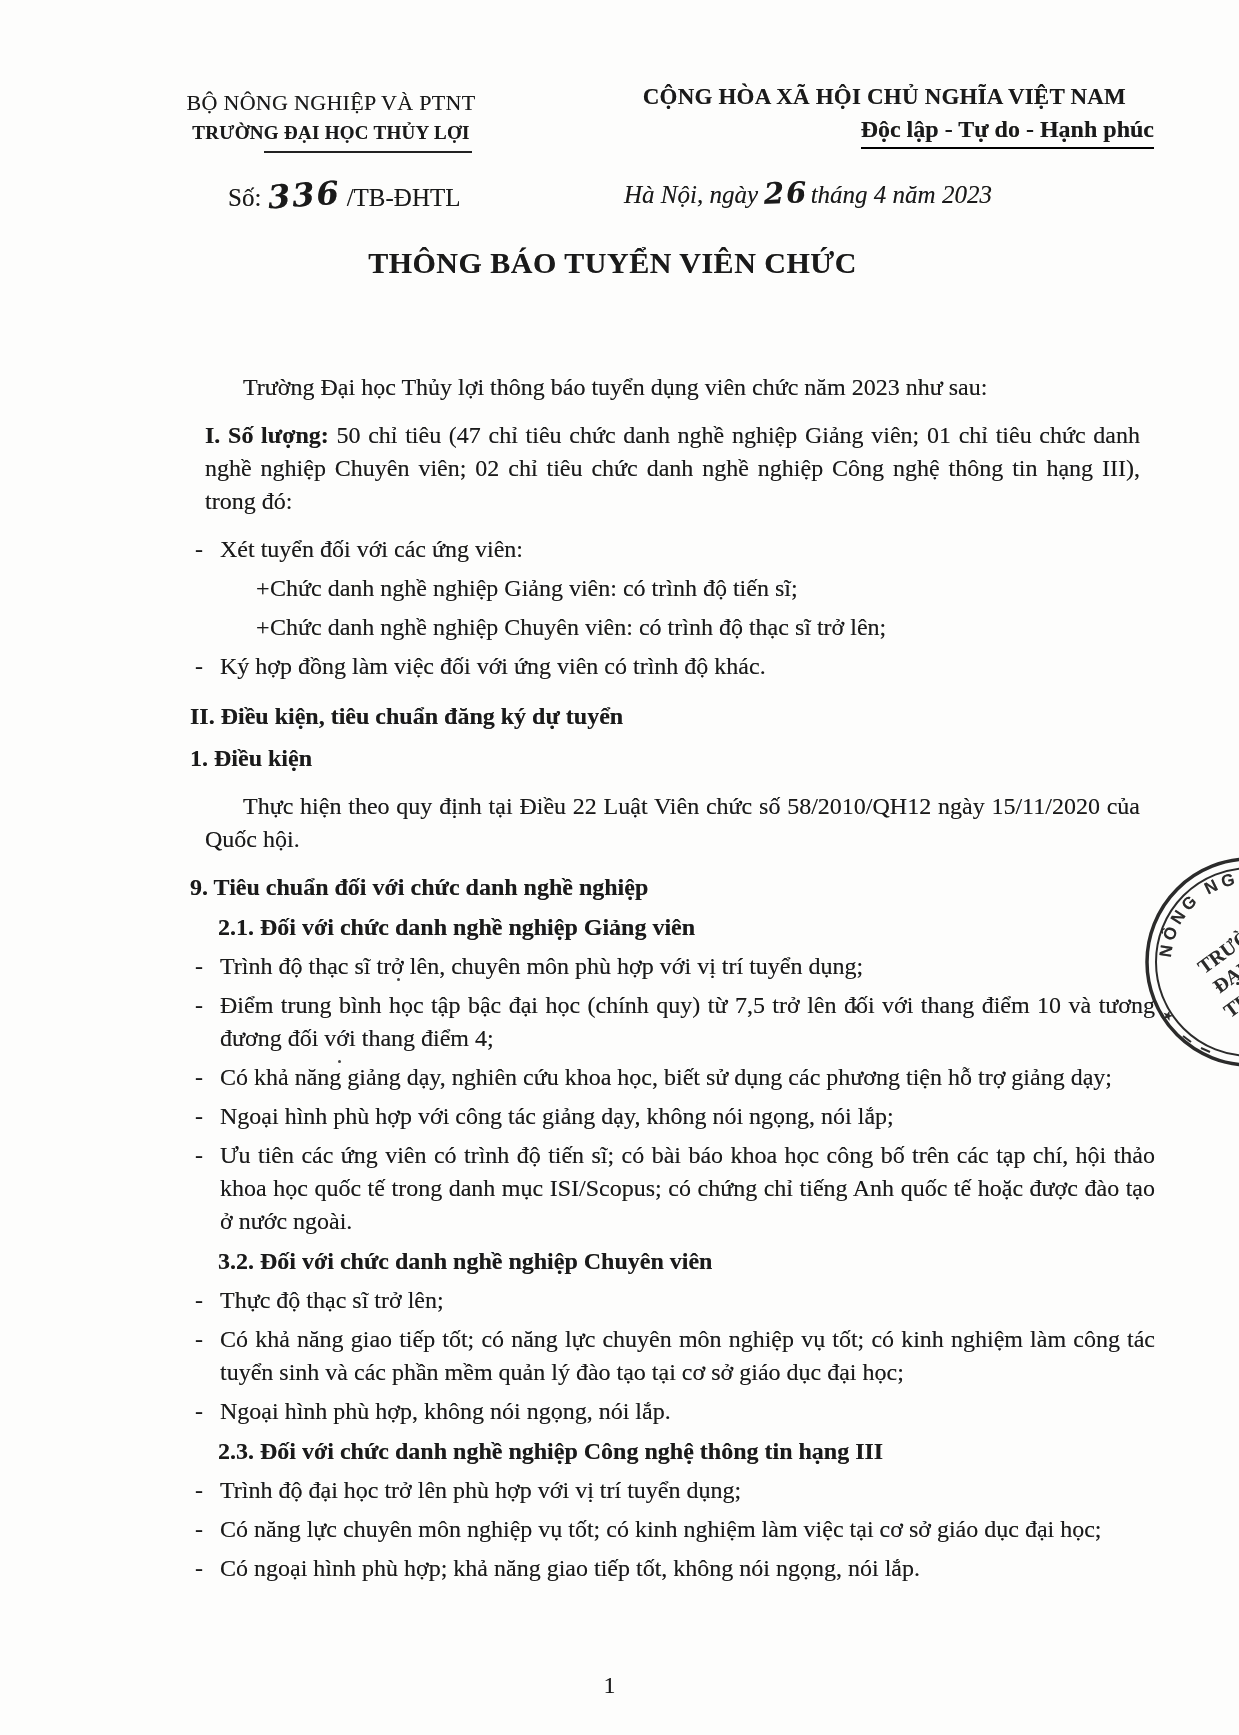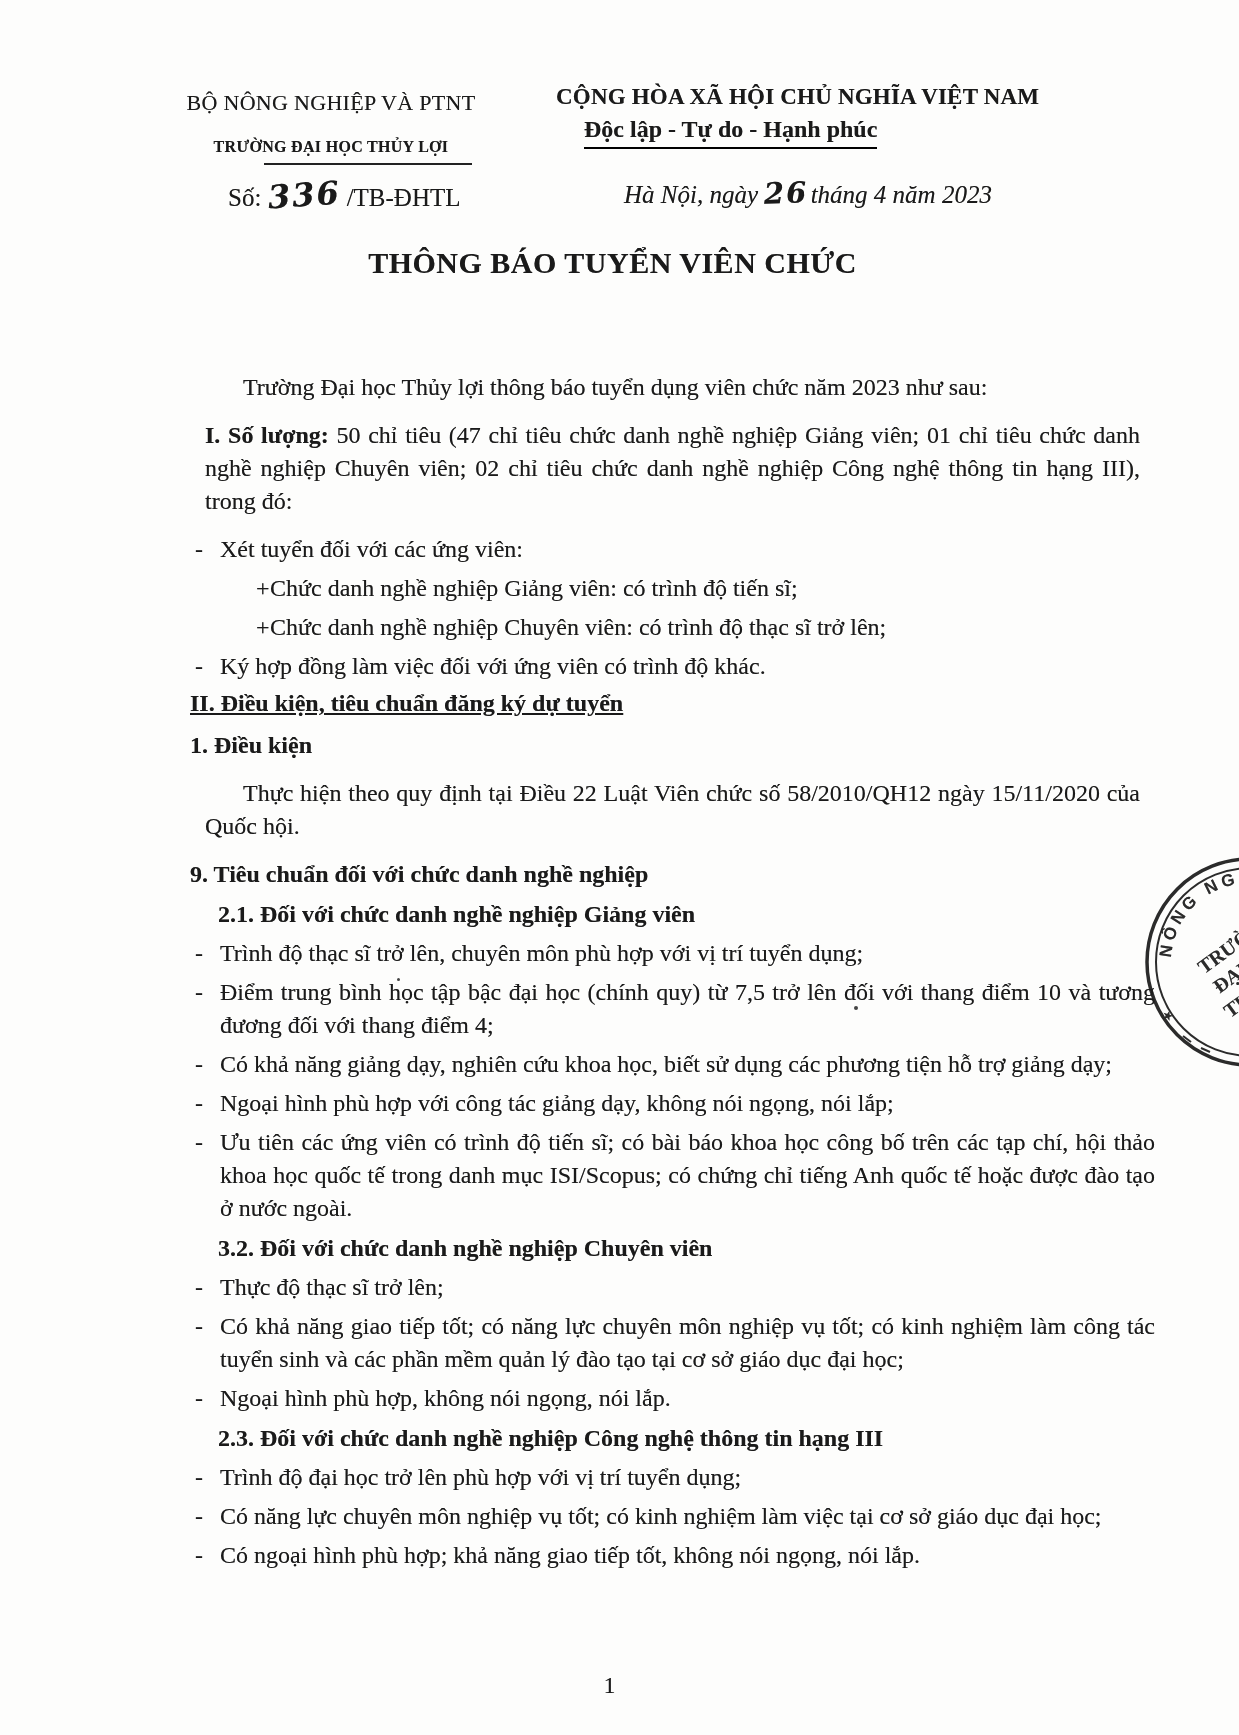--- a/index.html
+++ b/index.html
@@ -9,23 +9,23 @@
     margin:0 auto;
     background:#fdfdfc;
     overflow:hidden;
     font-family:"Liberation Serif", serif;
     color:#1a1a1a;
     text-shadow:0 0 .4px rgba(0,0,0,.45);
   }
   
   .hdr-left{position:absolute;left:168px;top:90px;width:326px;text-align:center;}
   .hdr-left .l1{font-size:22px;letter-spacing:.3px;}
-  .hdr-left .l2{font-size:16px;font-weight:bold;margin-top:22px;letter-spacing:.3px;}
+  .hdr-left .l2{font-size:19px;font-weight:bold;margin-top:6px;letter-spacing:.3px;}
   .hdr-left .rule{height:2px;background:#222;width:208px;margin:7px 0 0 96px;}
-  .hdr-right{position:absolute;left:556px;top:84px;width:570px;text-align:left;}
+  .hdr-right{position:absolute;left:556px;top:84px;width:570px;text-align:right;}
   .hdr-right .l1{font-size:23px;font-weight:bold;letter-spacing:.2px;}
   .hdr-right .l2wrap{margin-top:6px;transform:translateX(28px);}
   .hdr-right .l2{display:inline-block;font-size:24px;font-weight:bold;
     border-bottom:2px solid #000000;padding-bottom:4px;}
   .doc-no{position:absolute;left:228px;top:176px;font-size:25px;}
   .date-line{position:absolute;left:624px;top:176px;font-size:25px;font-style:italic;}
   .hand{font-family:"DejaVu Serif",serif;font-style:italic;font-weight:bold;
     font-size:32px;letter-spacing:2px;display:inline-block;transform:rotate(-4deg);}
   .hand.h2{font-size:29px;margin-right:2px;transform:rotate(-2deg);}
   
@@ -34,21 +34,21 @@
   
   .content{position:absolute;left:190px;top:356px;width:965px;
     font-size:24px;line-height:33px;text-align:justify;}
   .content p{margin:15px;}
   .p-ind{text-indent:38px;}
   .sec{margin-top:0;}
   .bullet{position:relative;padding-left:30px;margin-top:6px;}
   .bullet .mk{position:absolute;left:5px;}
   .bullet.sub{padding-left:80px;}
   .bullet.sub .mk{left:66px;}
-  .h-b{font-weight:bold;margin-top:4px;text-decoration:underline;}
+  .h-b{font-weight:bold;margin-top:17px;}
   .h-b2{font-weight:bold;margin-top:9px;}
   .h-bi{font-weight:bold;padding-left:28px;margin-top:7px;}
   .p-law{text-indent:38px;margin-top:6px;}
   .pgnum{position:absolute;left:0;right:20px;top:1672px;text-align:center;font-size:24px;}
   
   .stamp{position:absolute;left:1131px;top:850px;opacity:.93;}
   
   .speck{position:absolute;background:#444;border-radius:50%;}
 </style>
 </head>

